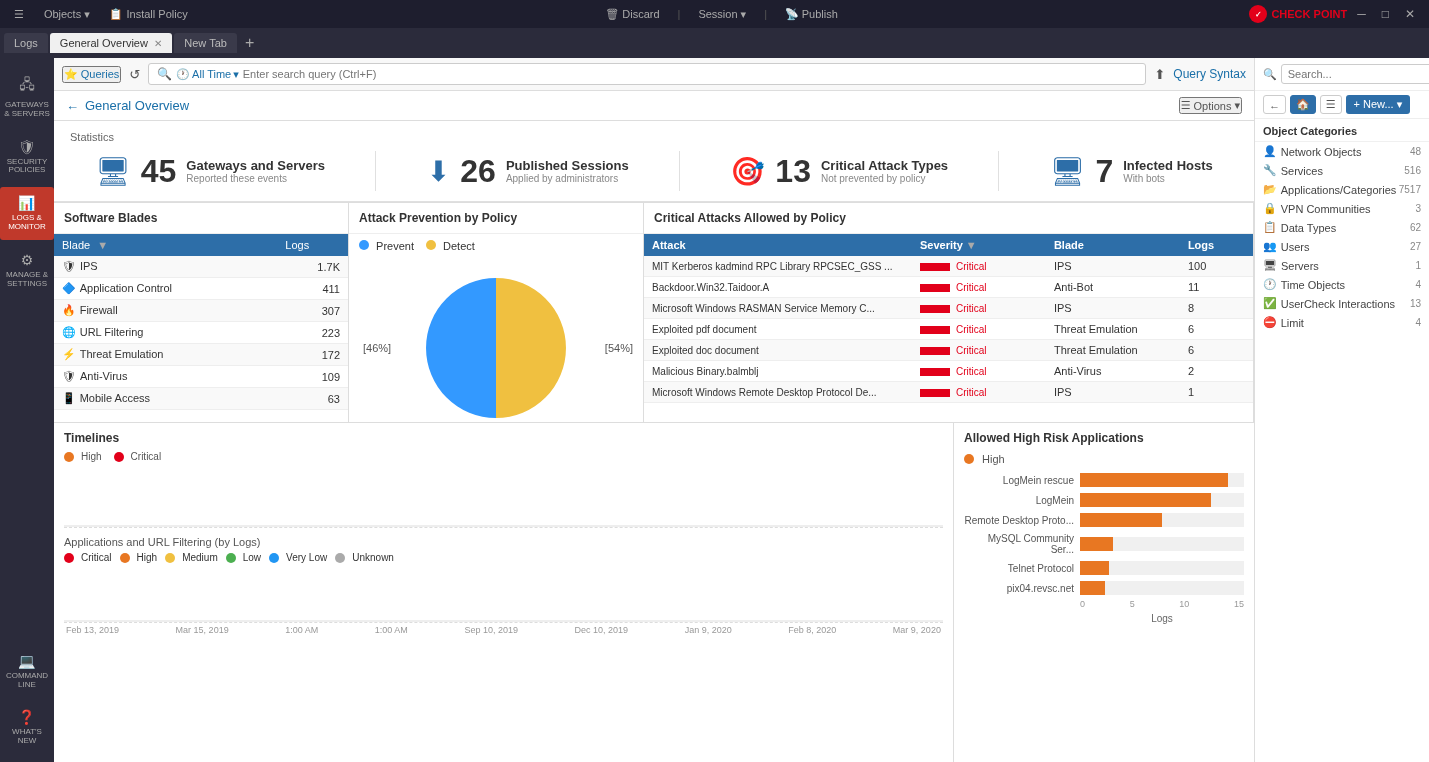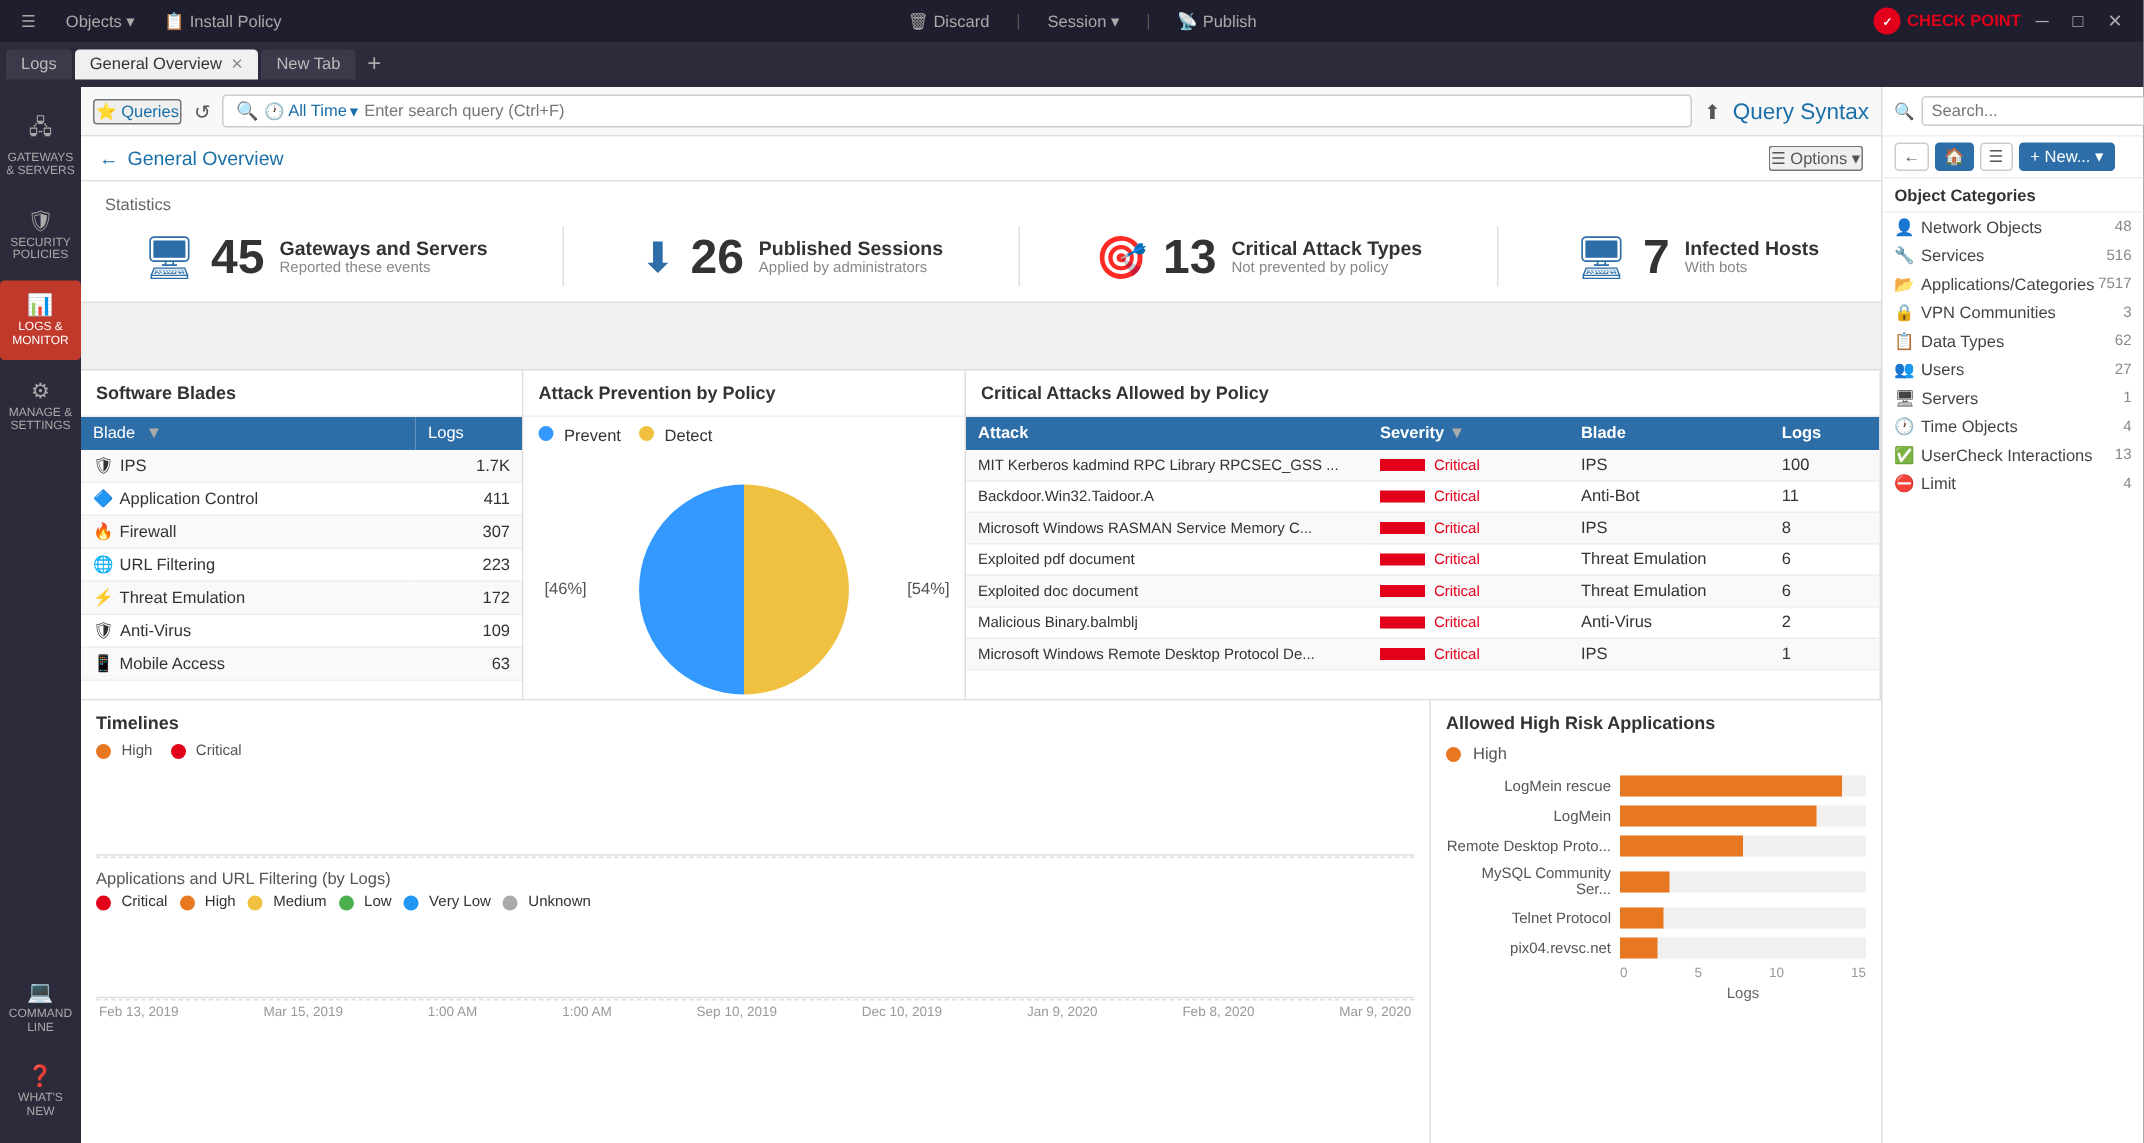--- a/index.html
+++ b/index.html
@@ -60,21 +60,21 @@
       background: #f8f8f8; border-bottom: 1px solid #ddd; padding: 5px 8px;
       display: flex; align-items: center; gap: 8px;
     }
     .queries-btn { color: #1a6fa8; font-size: 11px; cursor: pointer; display: flex; align-items: center; gap: 3px; }
     .search-input-wrap {
       flex: 1; display: flex; align-items: center; border: 1px solid #ccc; background: white;
       border-radius: 3px; padding: 3px 8px; gap: 4px;
     }
     .search-input { border: none; outline: none; flex: 1; font-size: 11px; color: #999; }
     .time-filter { color: #1a6fa8; font-size: 11px; cursor: pointer; display: flex; align-items: center; gap: 2px; }
-    .query-syntax { color: #1a6fa8; font-size: 15px; text-align: right; }
+    .query-syntax { color: #1a6fa8; font-size: 12px; text-align: right; }
     .search-icon-btn { background: none; border: none; cursor: pointer; color: #555; }
 
     
     .overview-header {
       background: white; border-bottom: 1px solid #ddd; padding: 6px 12px;
       display: flex; align-items: center; justify-content: space-between;
     }
     .back-nav { display: flex; align-items: center; gap: 6px; color: #1a6fa8; font-size: 13px; cursor: pointer; }
     .options-btn { color: #555; font-size: 11px; cursor: pointer; display: flex; align-items: center; gap: 3px; }
 
@@ -88,21 +88,20 @@
     .stat-icon { font-size: 28px; color: #2d6ea8; }
     .stat-number { font-size: 32px; font-weight: bold; color: #333; }
     .stat-text h4 { font-size: 13px; color: #333; font-weight: bold; }
     .stat-text p { font-size: 10px; color: #888; }
     .stat-divider { width: 1px; background: #e0e0e0; height: 40px; }
 
     
     .panels-row {
       display: flex; gap: 0; flex: 1; overflow: hidden;
       border-top: 1px solid #ddd;
-      margin-top: 44px;
     }
 
     .panel {
       background: white; border-right: 1px solid #ddd; display: flex; flex-direction: column;
       overflow: hidden;
     }
     .panel-title { font-size: 12px; font-weight: bold; color: #333; padding: 8px 10px; border-bottom: 1px solid #eee; }
 
     
     .blades-panel { width: 295px; flex-shrink: 0; }

